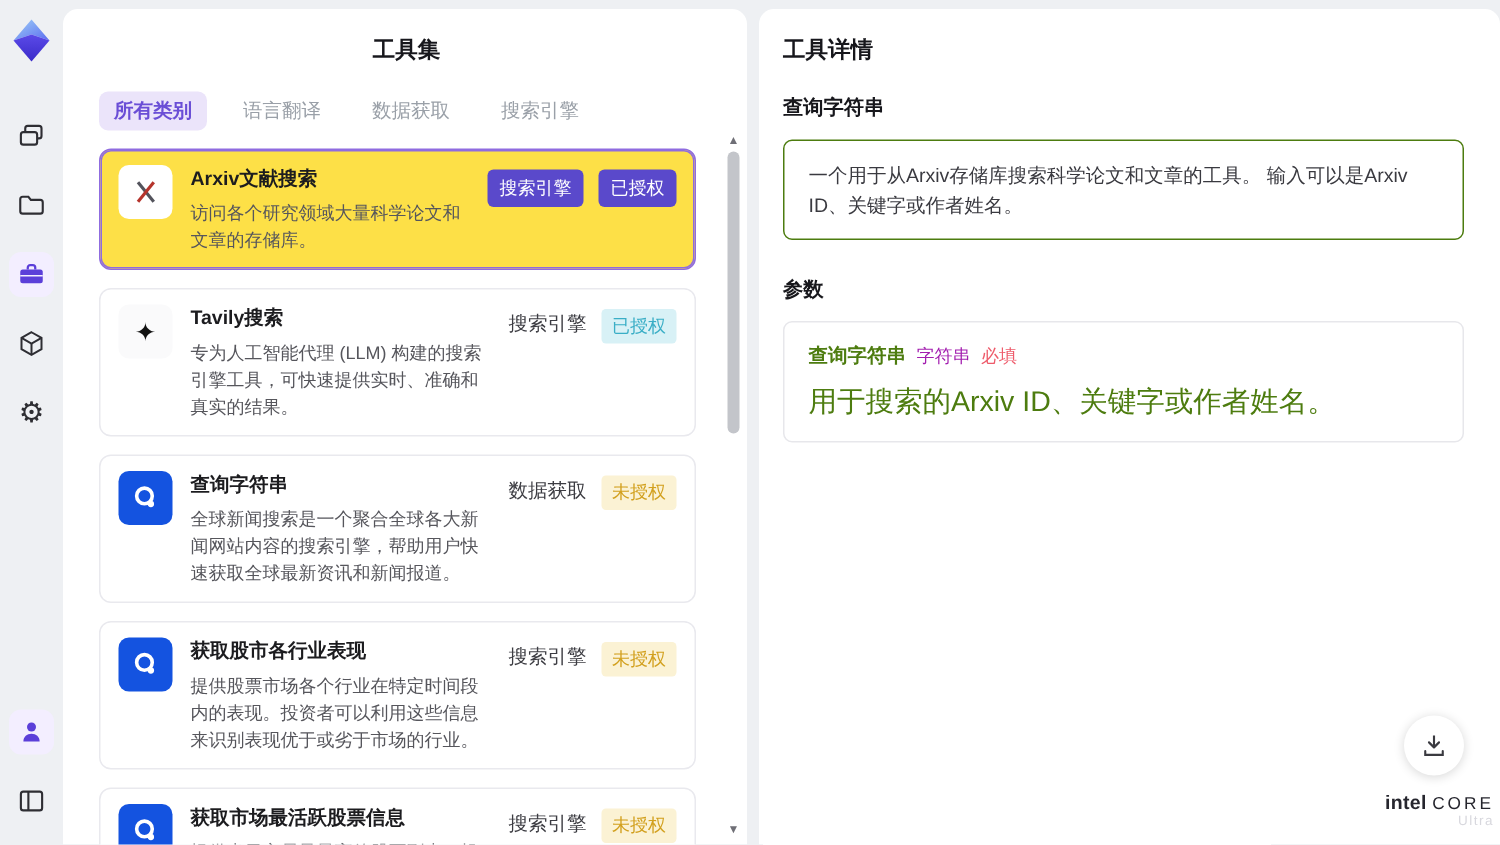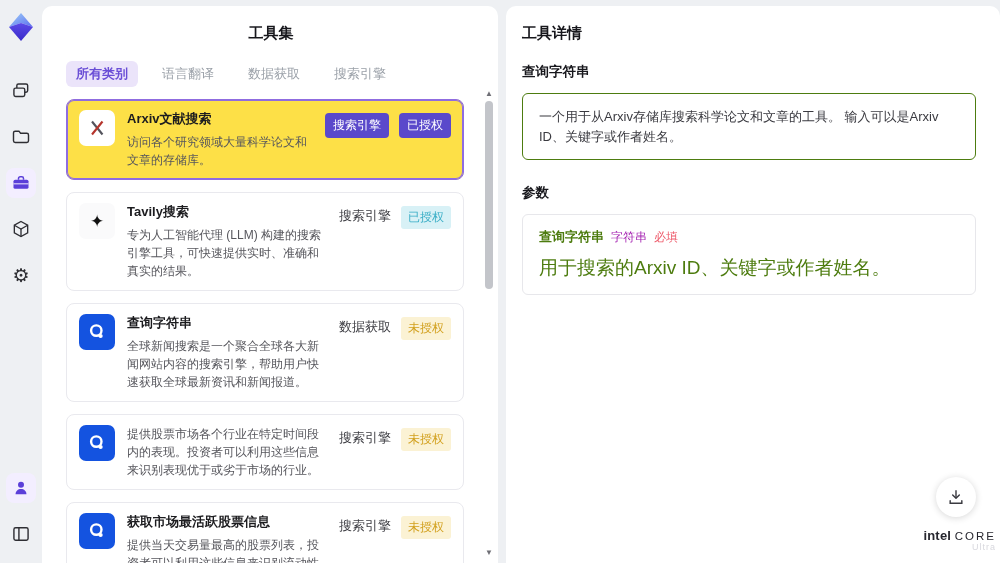--- a/index.html
+++ b/index.html
@@ -201,20 +201,21 @@
         </div>
 
         <div class="card">
           <div class="tool-icon blue">
             <svg width="20" height="20" viewBox="0 0 20 20">
               <circle cx="9.3" cy="8.6" r="5.2" fill="none" stroke="#fff" stroke-width="2.4"></circle>
               <circle cx="13.6" cy="14" r="2.1" fill="#fff"></circle>
             </svg>
           </div>
           <div class="tool-main">
+            <div class="tool-name">获取股市各行业表现</div>
             <div class="tool-desc">提供股票市场各个行业在特定时间段内的表现。投资者可以利用这些信息来识别表现优于或劣于市场的行业。</div>
           </div>
           <div class="tool-side">
             <span class="cat-text">搜索引擎</span>
             <span class="status unauth">未授权</span>
           </div>
         </div>
 
         <div class="card">
           <div class="tool-icon blue">

